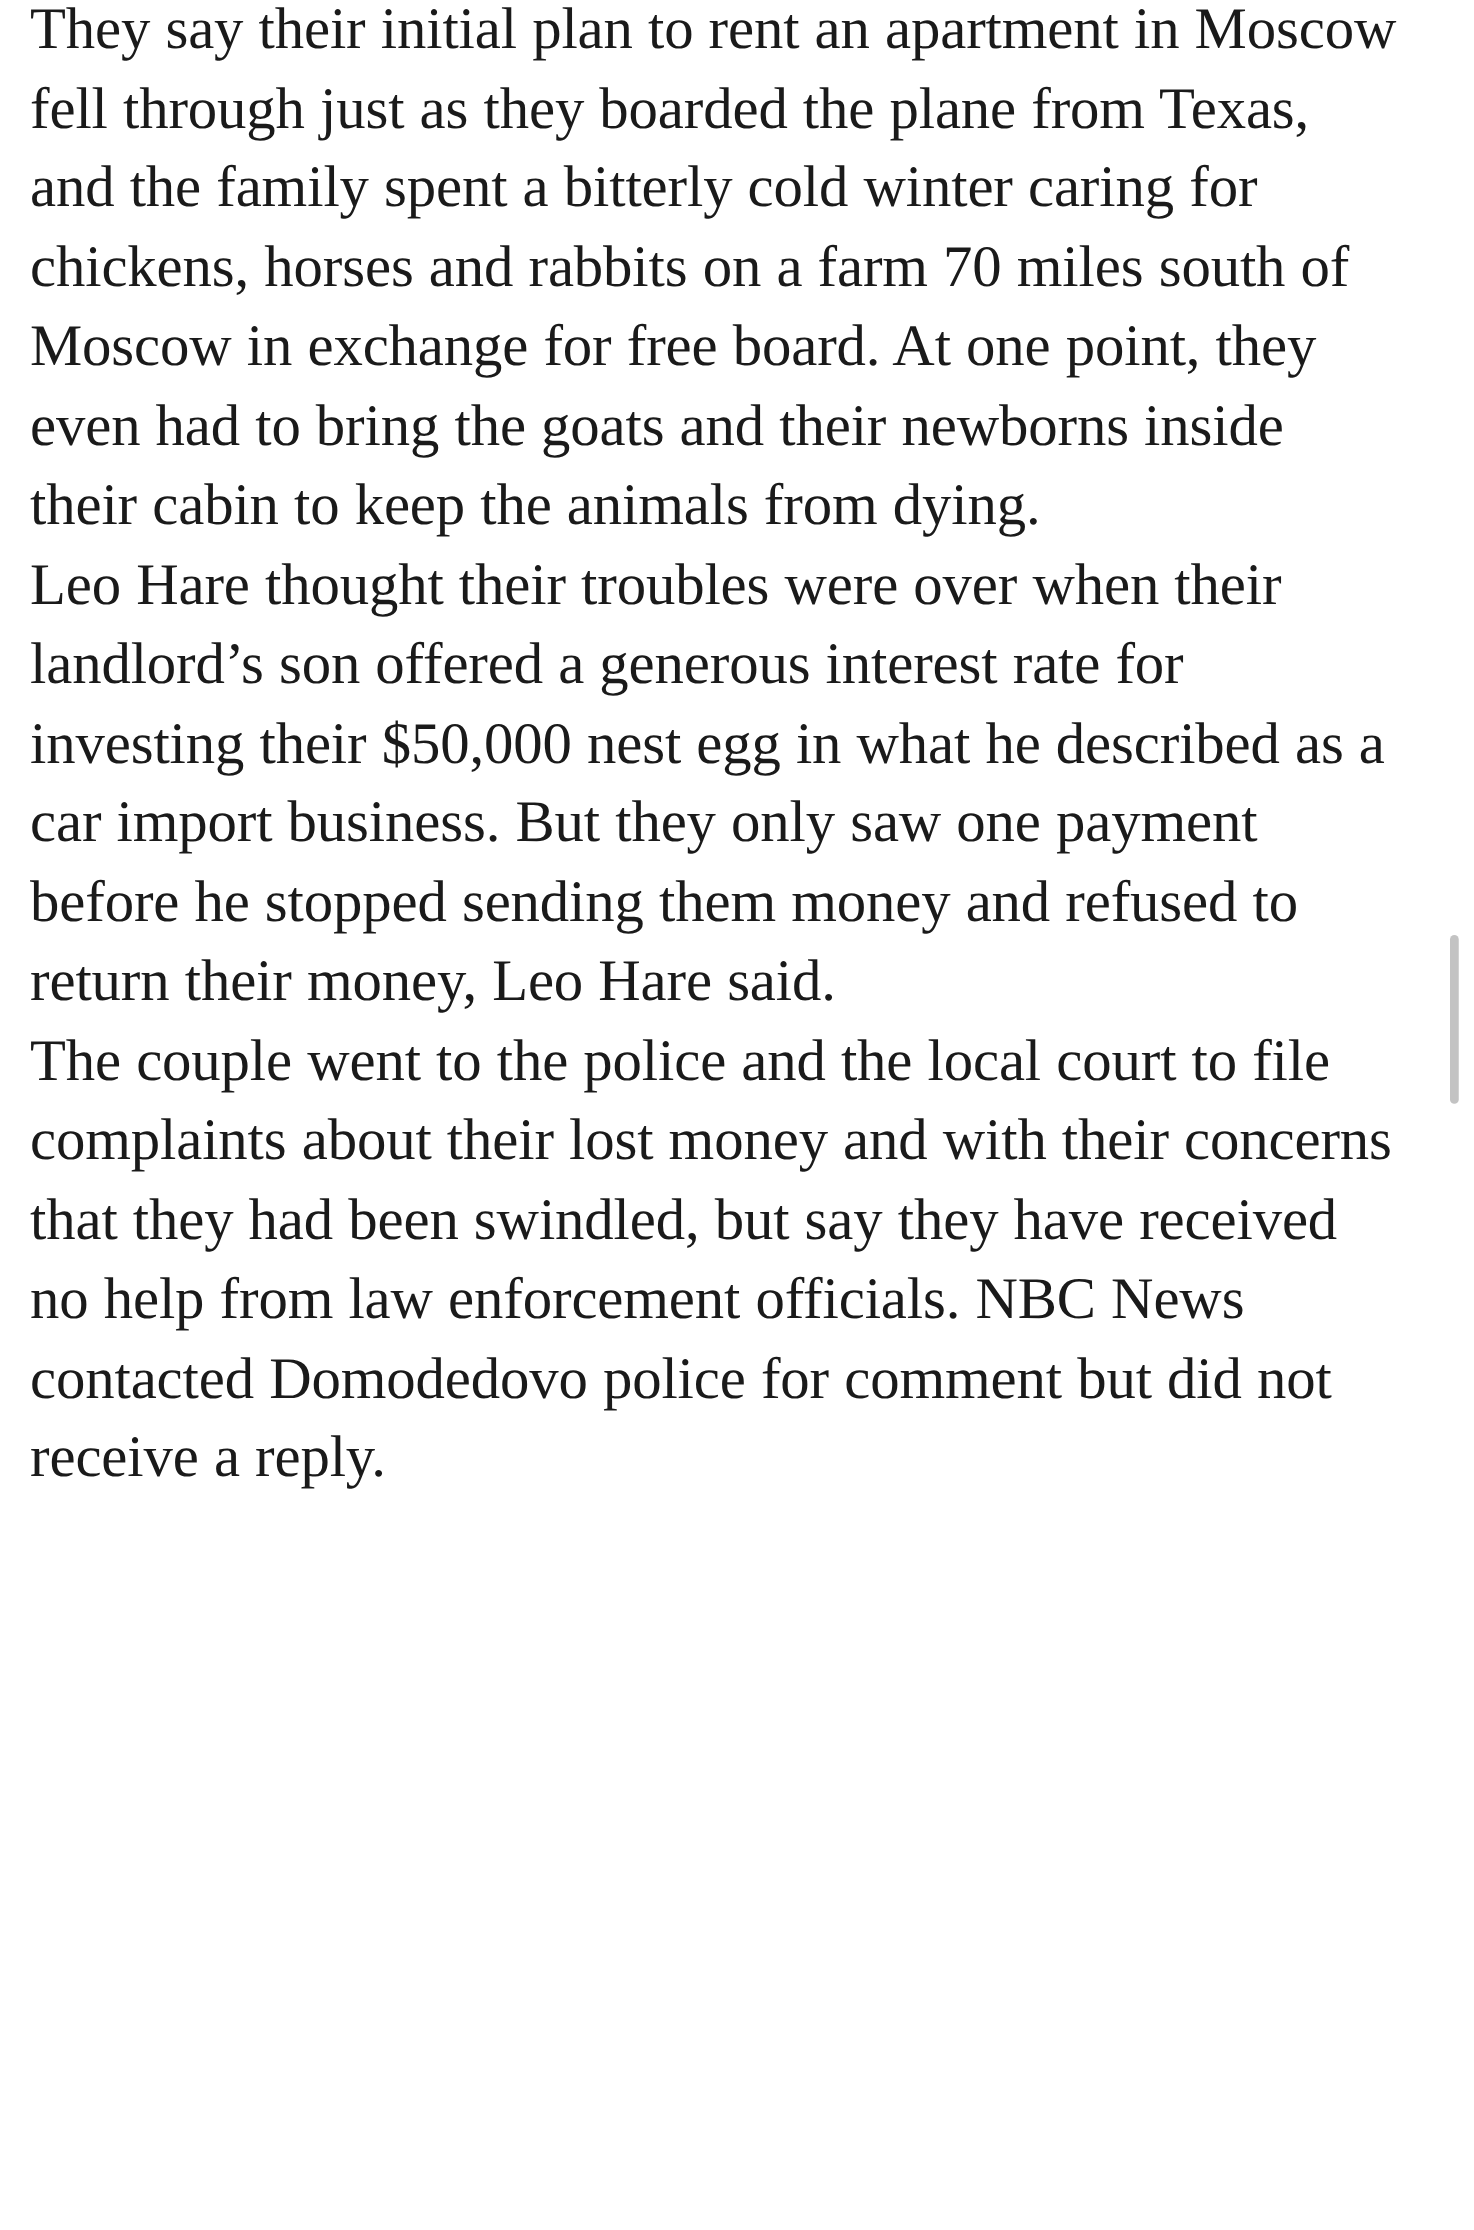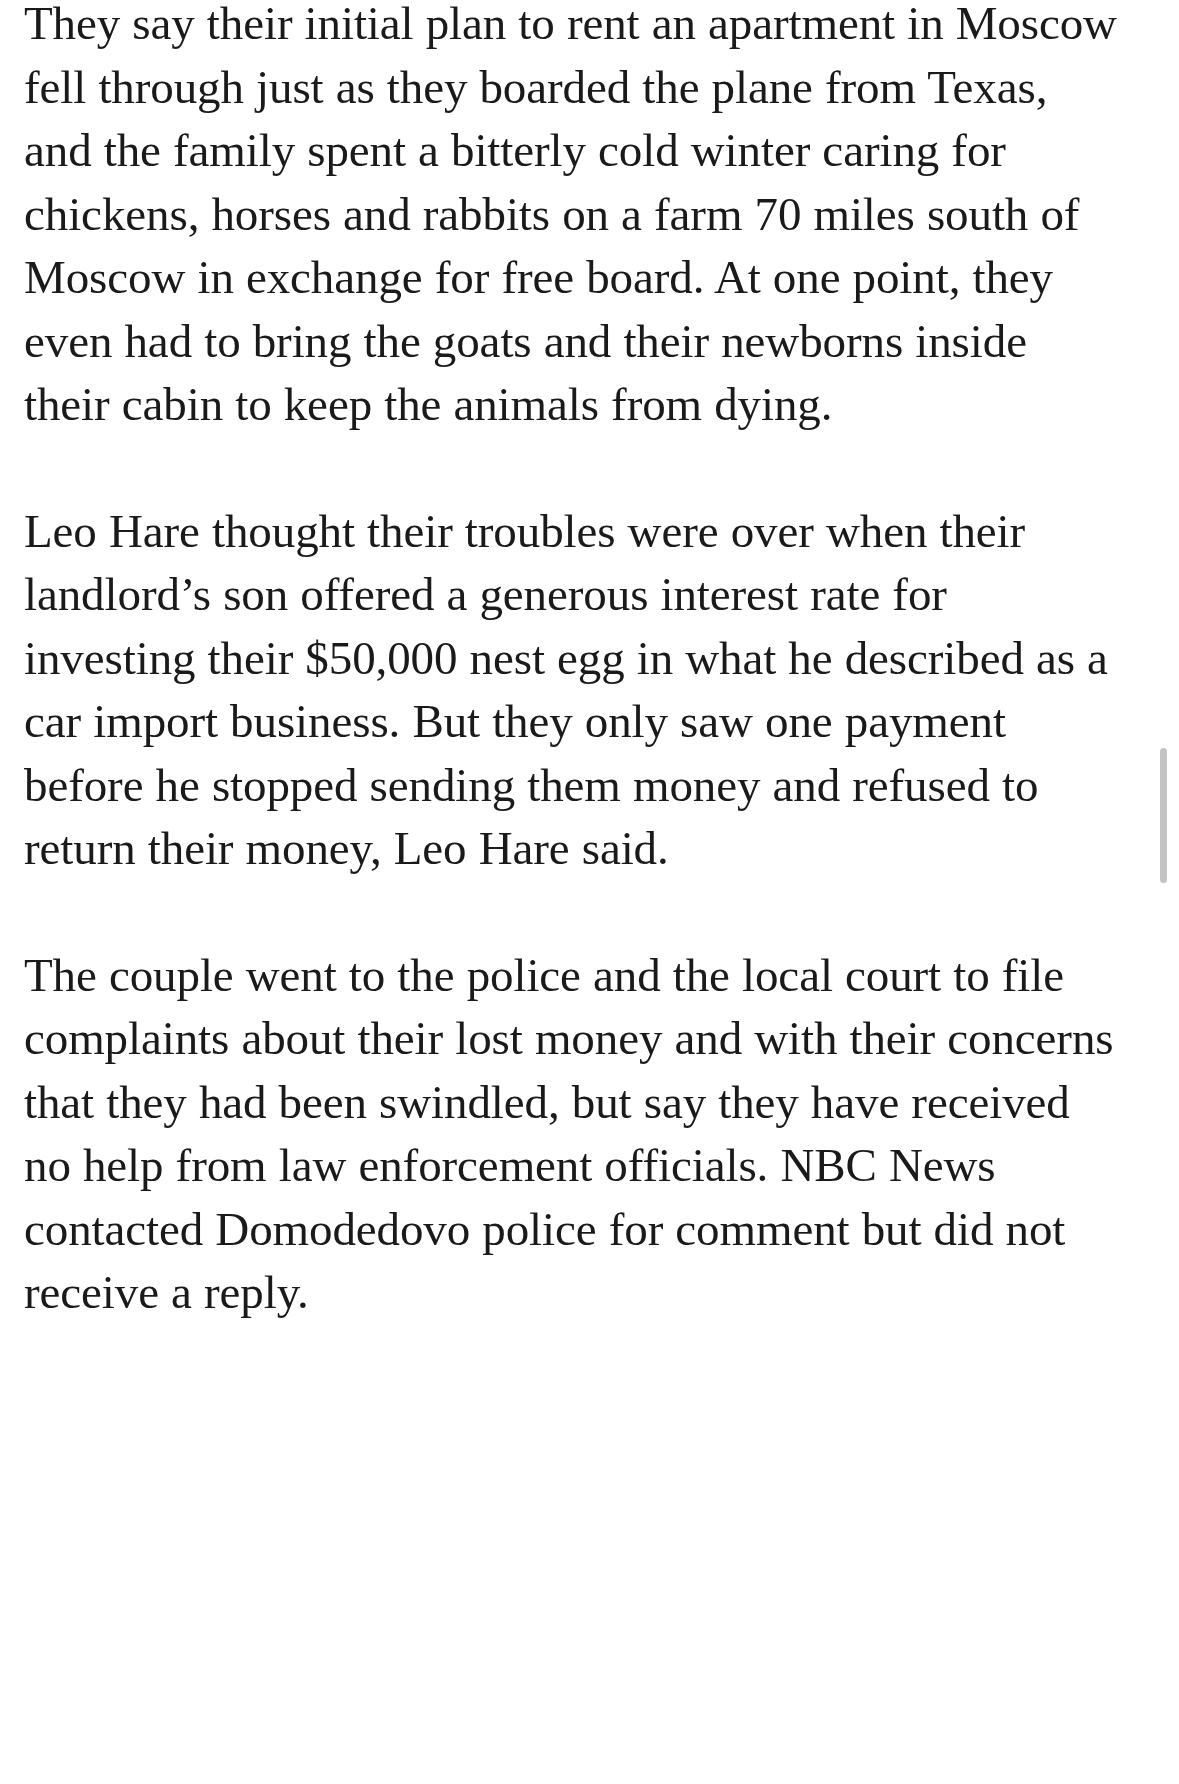--- a/index.html
+++ b/index.html
@@ -30,21 +30,20 @@
     font-size: 47px;
     line-height: 63.5px;
     color: #1a1a1a;
     letter-spacing: -0.1px;
     margin: 0;
     text-align: left;
     word-spacing: 0.5px;
   }
 
   .para + .para {
-    margin-top: 63px;
   }
 
   
   #para-0 {
     margin-top: -8px;
   }
 
   
   #scrollbar-track {
     position: absolute;

